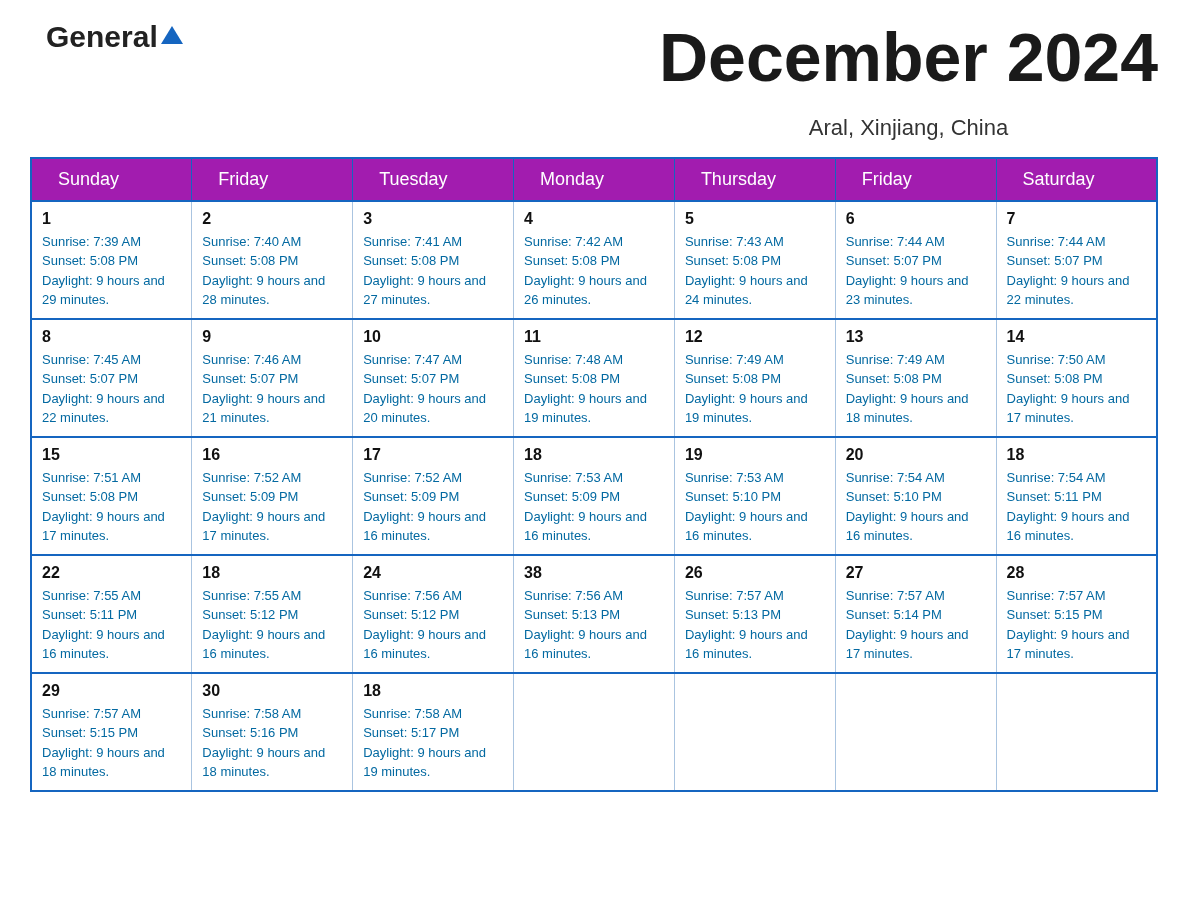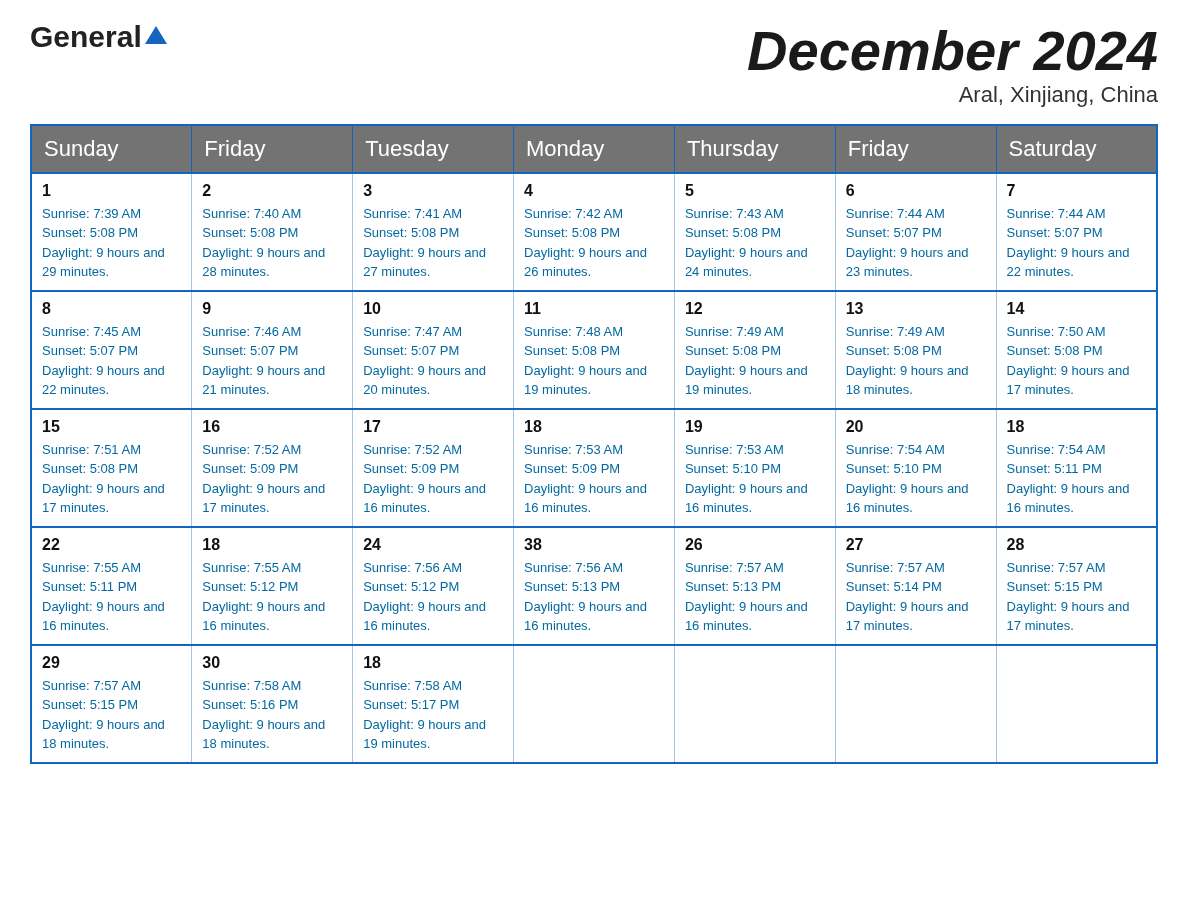--- a/index.html
+++ b/index.html
@@ -13,42 +13,42 @@
     .header {
       display: flex;
       justify-content: space-between;
       align-items: flex-start;
       margin-bottom: 16px;
     }
     .title-area {
       text-align: right;
     }
     .month-title {
-      font-size: 56px;
+      font-size: 68px;
       font-weight: bold;
       color: #1a1a1a;
       line-height: 1.1;
-      font-style: italic;
     }
     .location-title {
       font-size: 22px;
       color: #333;
-      margin-top: 0;
+      margin-top: 20px;
+      text-align: center;
     }
     .calendar {
       width: 100%;
       border-collapse: collapse;
       border: 2px solid #1565c0;
     }
     .calendar th {
-      background-color: #737373;
+      background-color: #a21caf;
       color: #fff;
-      font-size: 22px;
+      font-size: 18px;
       font-weight: normal;
-      padding: 10px 12px;
+      padding: 10px 26px;
       text-align: left;
       border: 1px solid #1565c0;
     }
     .calendar td {
       vertical-align: top;
       padding: 8px 10px;
       border: 1px solid #aac4e0;
       width: calc(100% / 7);
       font-size: 13px;
       color: #333;
@@ -72,20 +72,21 @@
       background: #fff;
     }
     .logo-wrapper {
       display: flex;
       flex-direction: column;
       line-height: 1.1;
     }
     .logo-line1 {
       display: flex;
       align-items: center;
+      margin-left: 16px;
     }
     .logo-general-text {
       font-size: 30px;
       font-weight: bold;
       color: #222;
     }
     .logo-triangle {
       display: inline-block;
       width: 0;
       height: 0;

